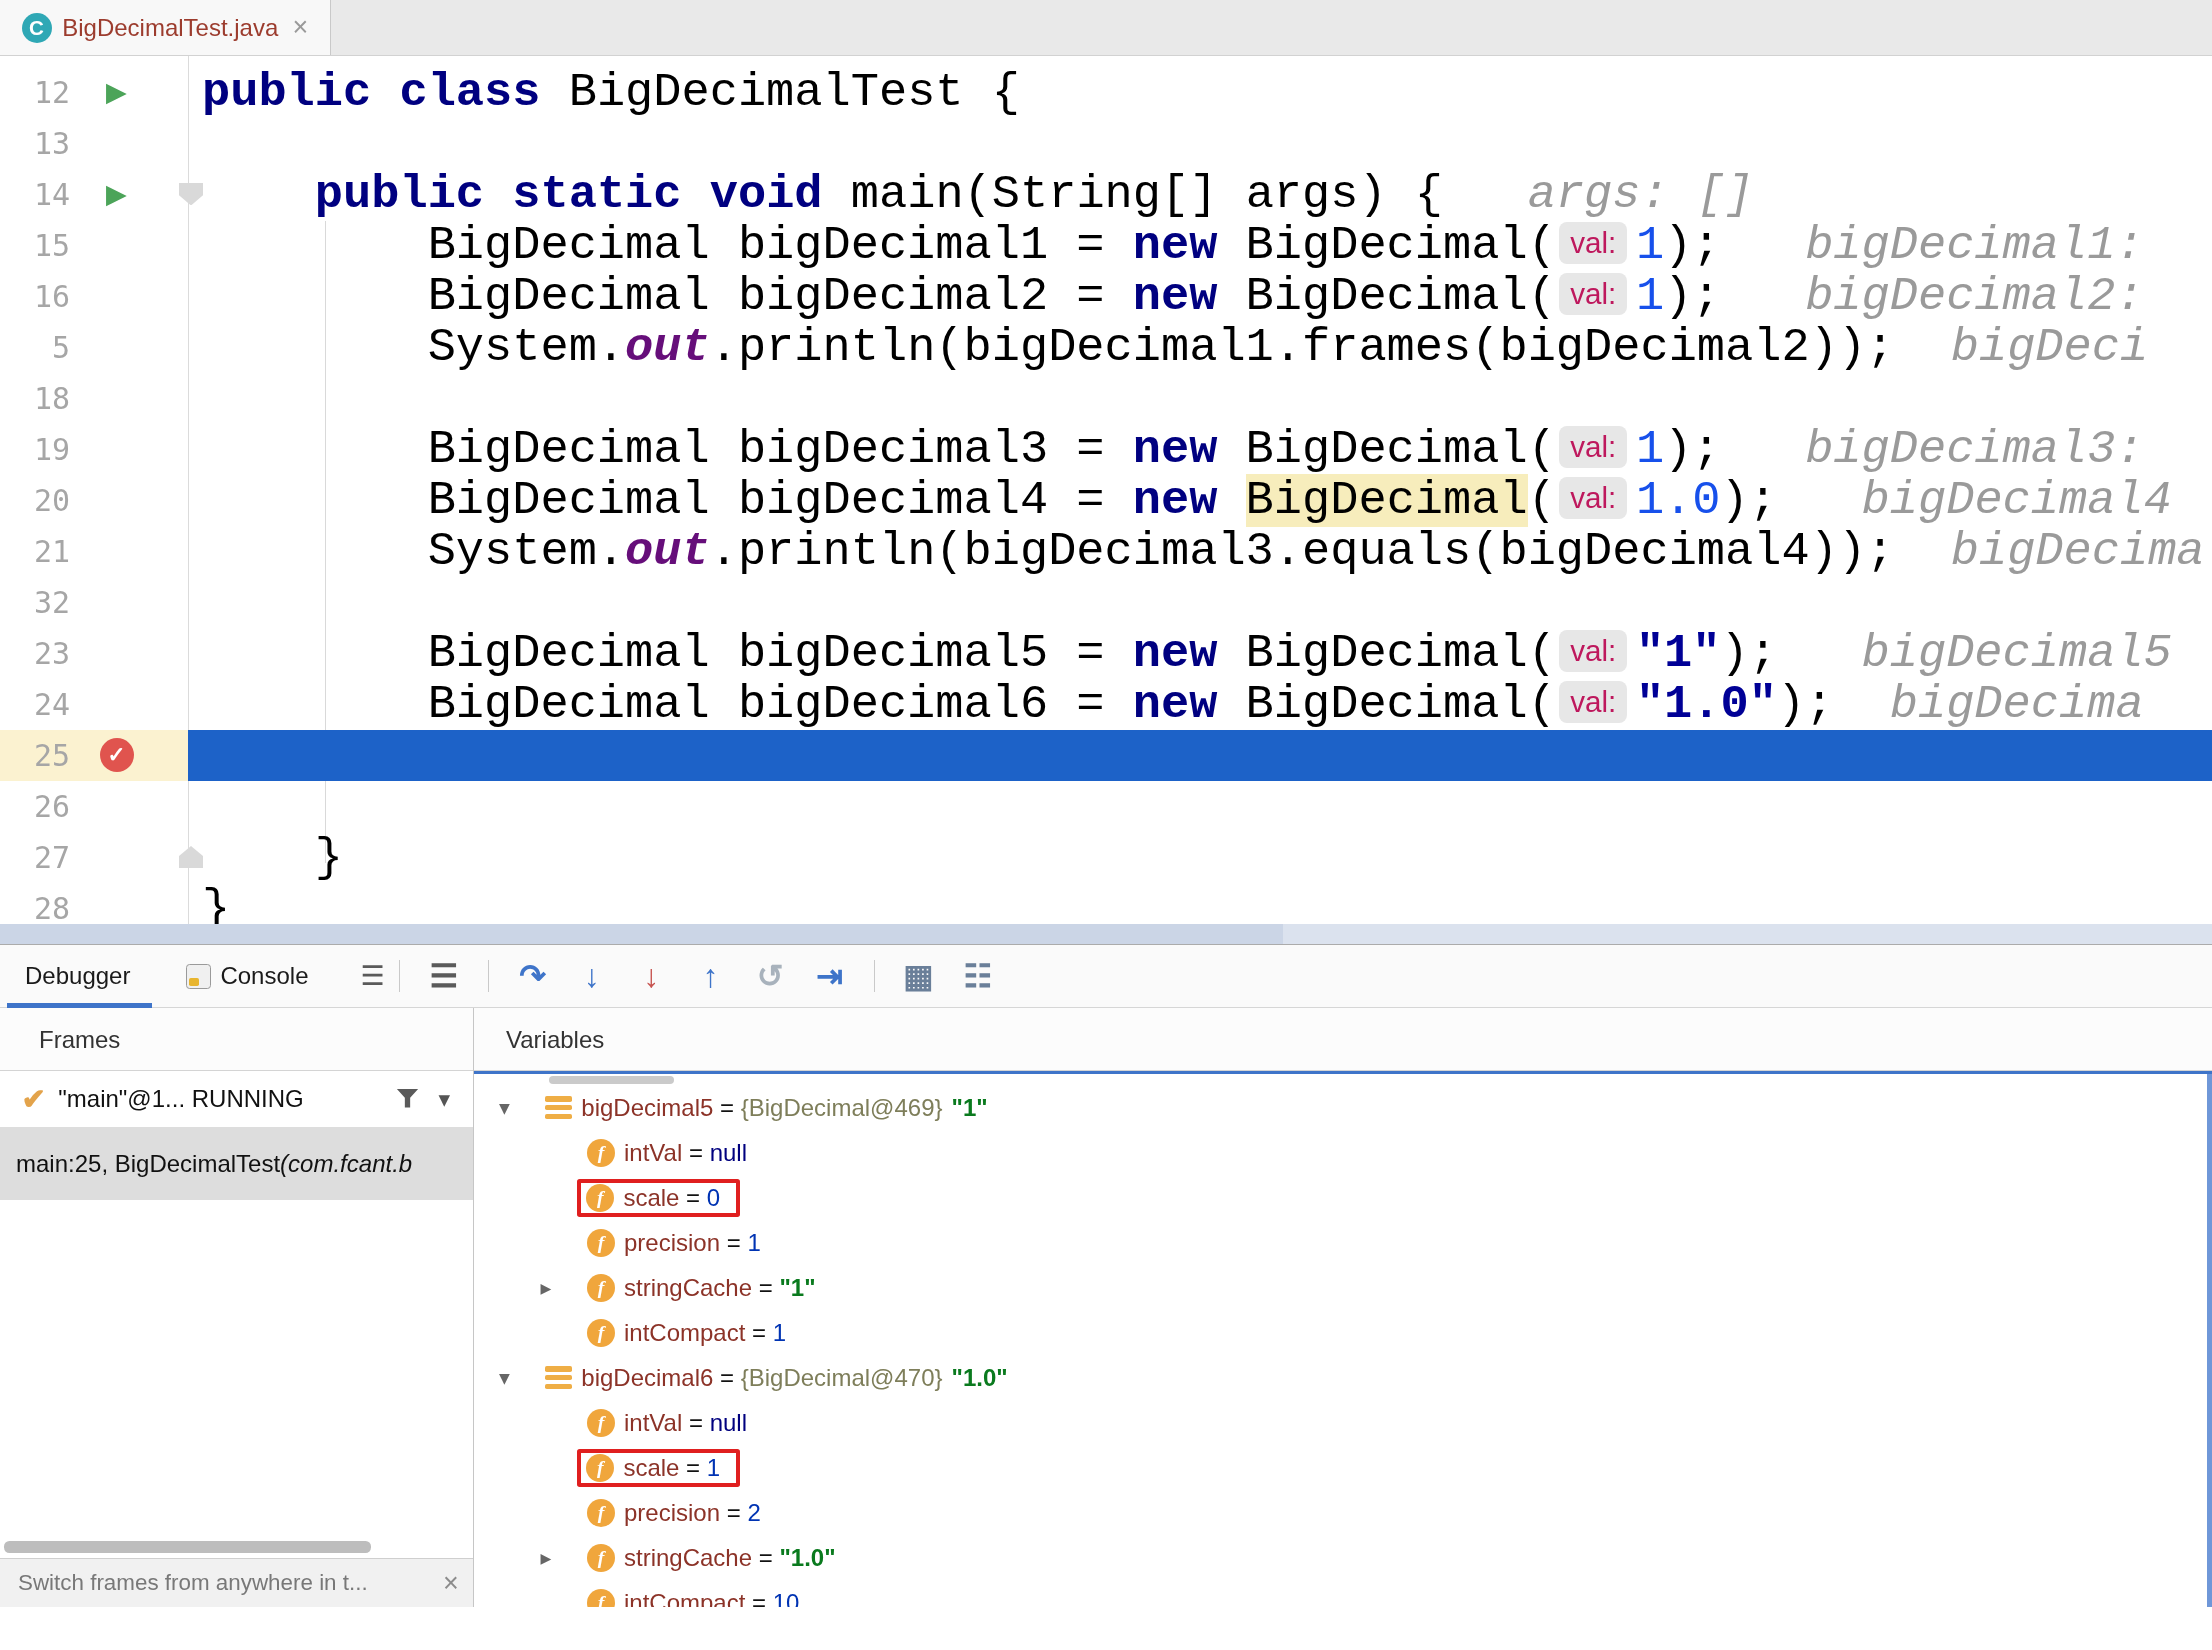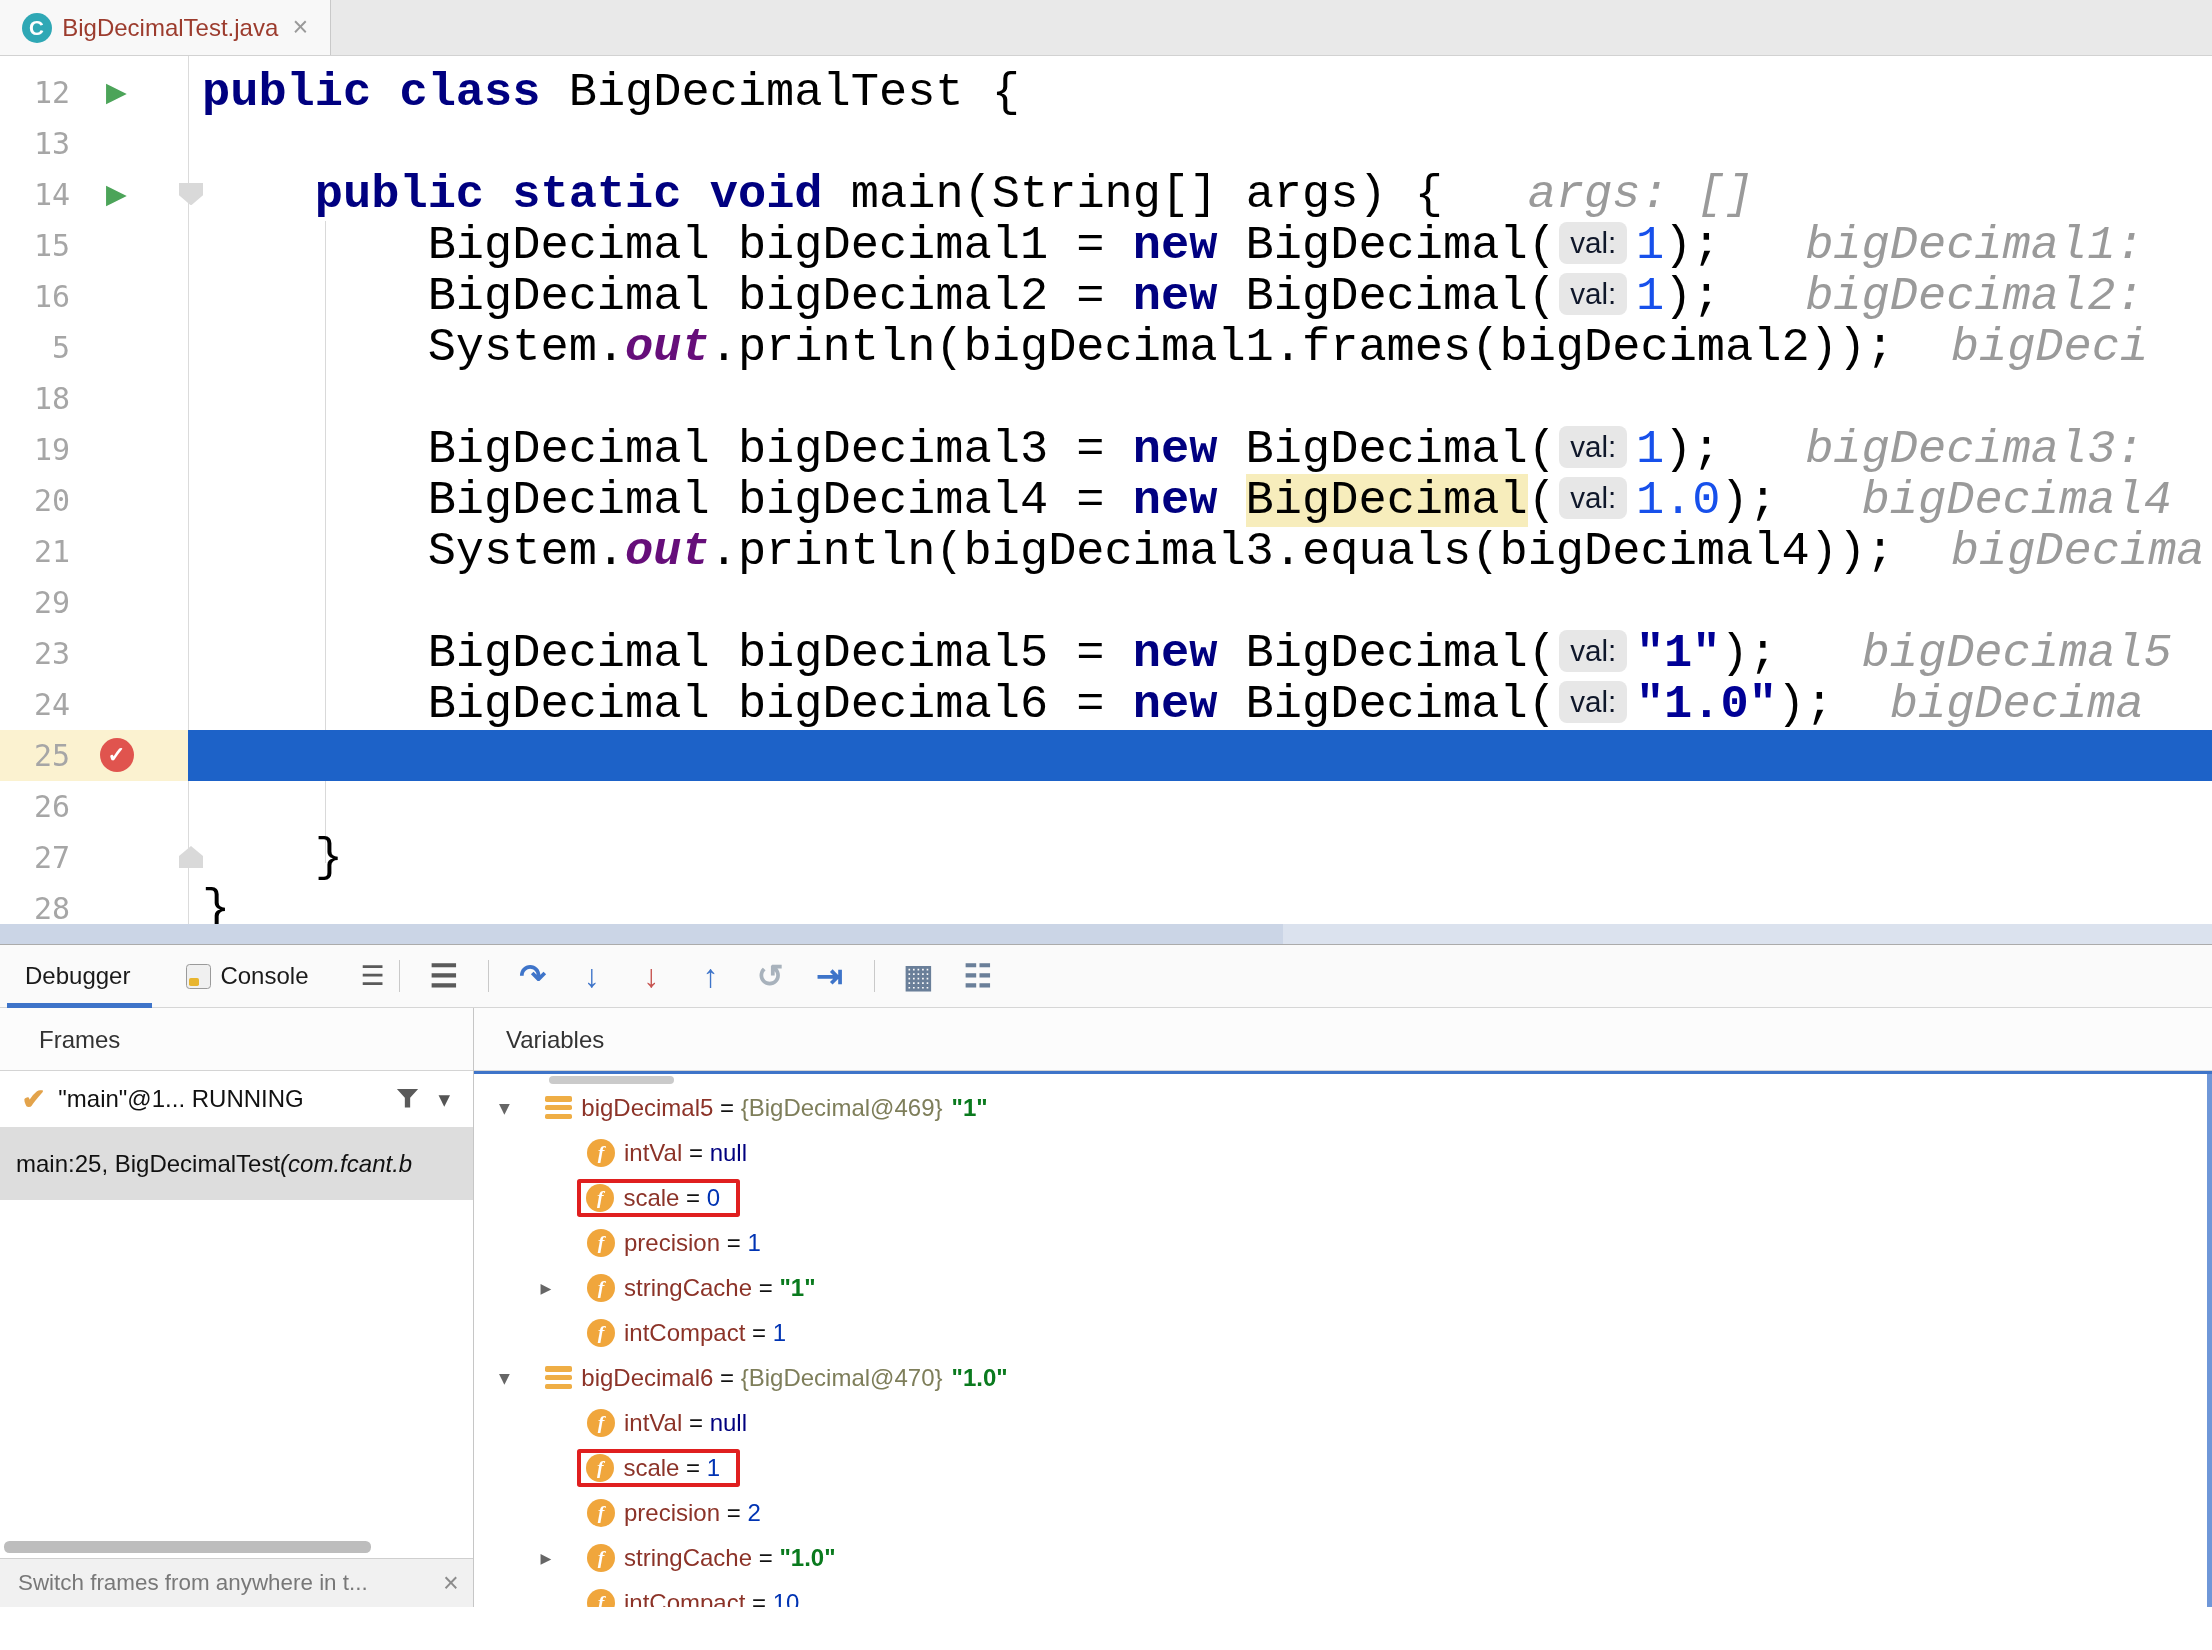--- a/index.html
+++ b/index.html
@@ -33,21 +33,21 @@
   .fold.down{clip-path:polygon(0 0,100% 0,100% 55%,50% 100%,0 55%);}
   .fold.up{clip-path:polygon(50% 0,100% 45%,100% 100%,0 100%,0 45%);}
   .code{white-space:pre;font:47px/51px "Liberation Mono","DejaVu Sans Mono",monospace;padding-left:14px;color:#000;}
   .code .pl{color:#000;}
   .code .kw{color:#000080;font-weight:bold;}
   .code .num{color:#1750EB;}
   .code .str{color:#000096;font-weight:bold;}
   .code .fld{color:#660E7A;font-weight:bold;font-style:italic;}
   .code .hint{color:#9A9A9A;font-style:italic;}
   .code .hl{background:#F7EDBC;}
-  .code .badge{display:inline-block;font:29.6px/1.3 "Liberation Sans",sans-serif;color:#0f172a;
+  .code .badge{display:inline-block;font:29.6px/1.3 "Liberation Sans",sans-serif;color:#be185d;
     background:#E7E7E7;border-radius:8px;padding:1.8px 10.7px;margin:0 9px 0 3.6px;vertical-align:4.5px;}
   .ed-line.current .pl,.ed-line.current .kw,.ed-line.current .num,.ed-line.current .str{color:#fff;}
   .ed-line.current .fld{color:#fff;}
   .ed-line.current .hint{color:#AFC8F2;}
   
   #hscroll{position:absolute;top:924px;left:0;width:2212px;height:41px;background:#DBE2EE;}
   #hscroll .thumb{width:58%;height:100%;background:#CBD5E6;}
   
   #debug{position:absolute;top:944px;left:0;width:2212px;height:663px;background:#fff;
     border-top:0.9px solid #ABABAB;box-sizing:border-box;}
@@ -188,21 +188,21 @@
       </div>
       <div class="ed-line">
         <div class="gutter">
           <span class="lnum">21</span>
           <span class="gicon"></span>
         </div>
         <span class="code"><span class="pl">        System.</span><span class="fld">out</span><span class="pl">.println(bigDecimal3.equals(bigDecimal4));  </span><span class="hint">bigDecima</span></span>
       </div>
       <div class="ed-line">
         <div class="gutter">
-          <span class="lnum">29</span>
+          <span class="lnum">32</span>
           <span class="gicon"></span>
         </div>
         <span class="code"></span>
       </div>
       <div class="ed-line">
         <div class="gutter">
           <span class="lnum">23</span>
           <span class="gicon"></span>
         </div>
         <span class="code"><span class="pl">        BigDecimal bigDecimal5 = </span><span class="kw">new</span><span class="pl"> BigDecimal(</span><span class="badge">val:</span><span class="str">"1"</span><span class="pl">);   </span><span class="hint">bigDecimal5</span></span>

